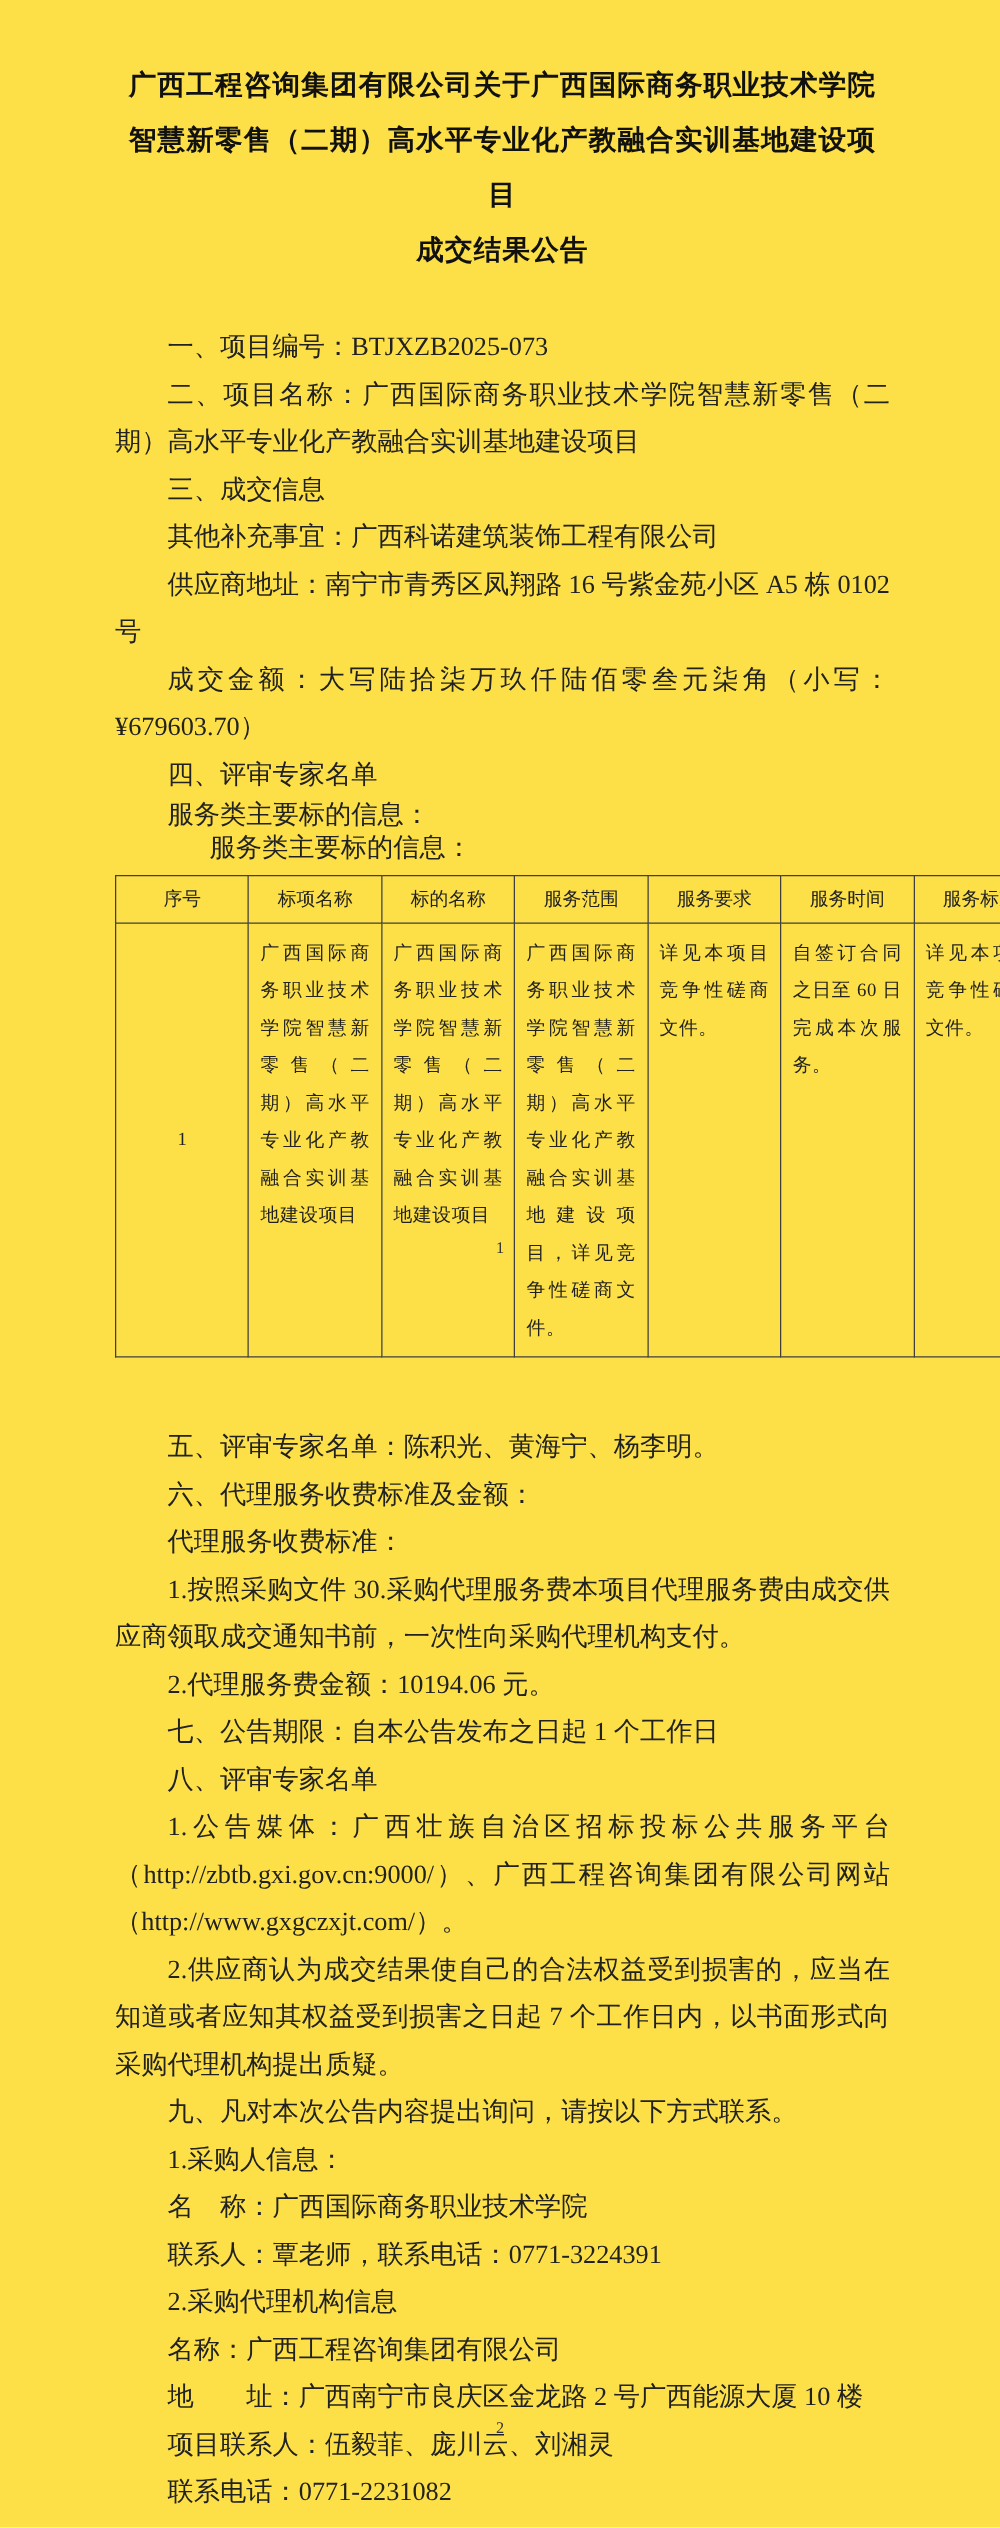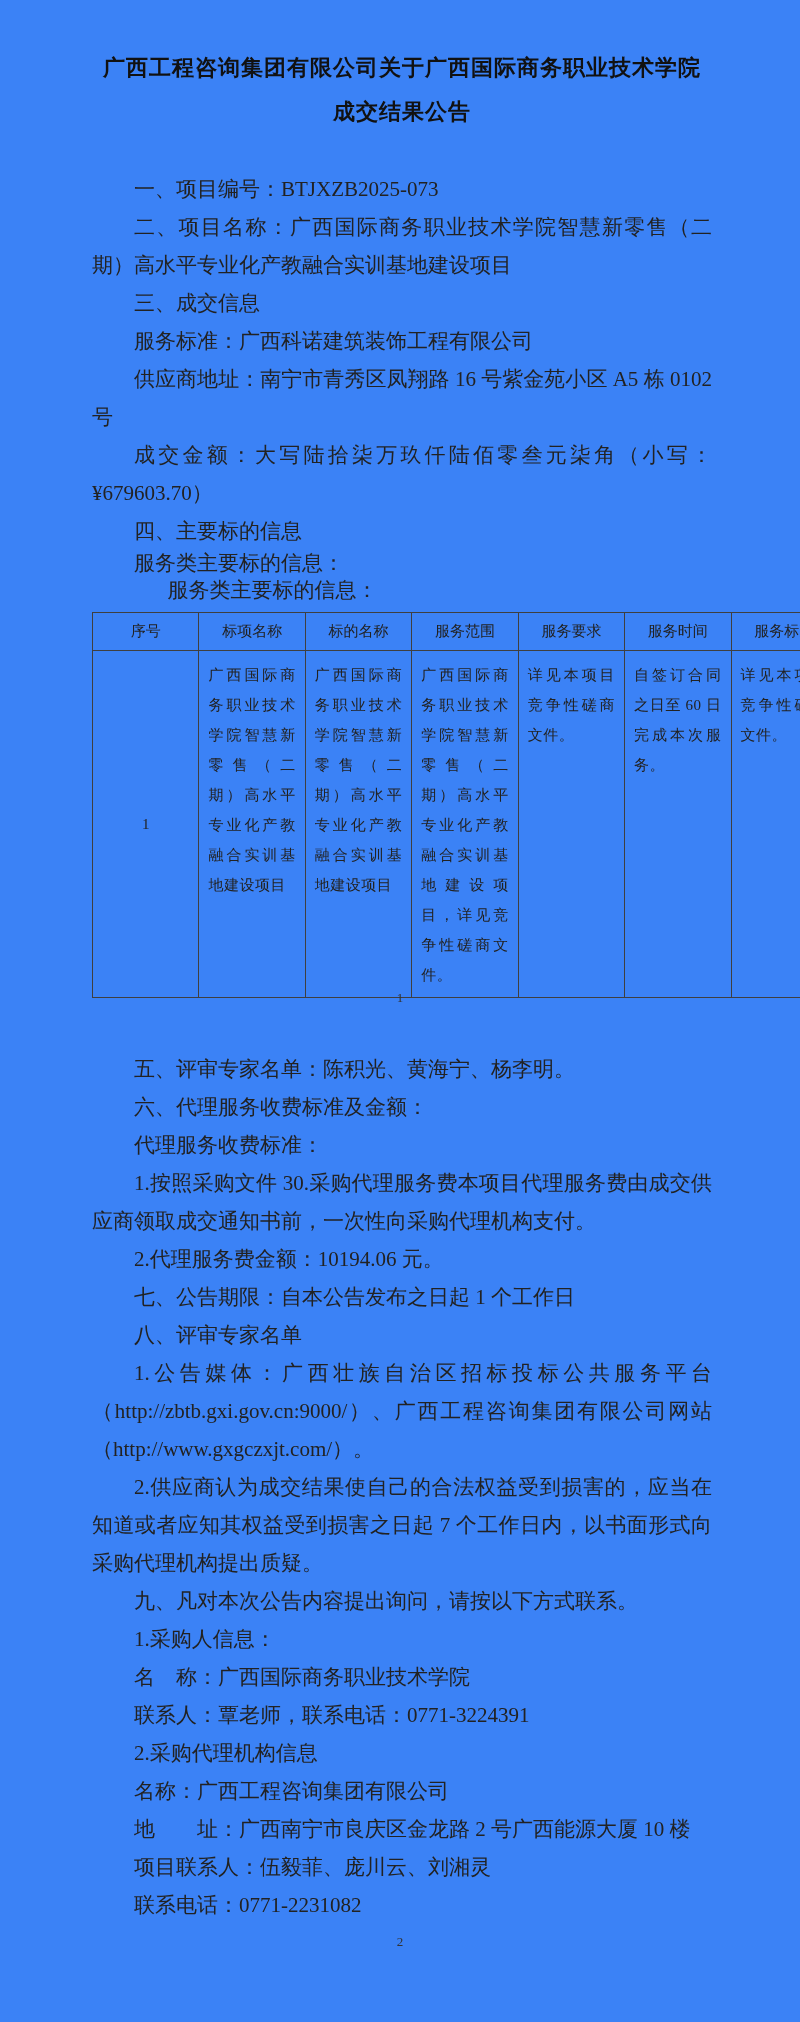--- a/index.html
+++ b/index.html
@@ -5,21 +5,21 @@
   * { margin: 0; padding: 0; box-sizing: border-box; }
   html, body { background: #ffffff; }
   body {
     width: 800px;
     font-family: "Liberation Serif", "DejaVu Serif", serif;
   }
   .doc {
     position: relative;
     width: 800px;
     height: 2022px;
-    background: #3b82f6;
+    background: #fde047;
     color: #1c1c1c;
     overflow: hidden;
   }
   .content {
     padding: 46px 88px 0 92px;
   }
   .title {
     text-align: center;
     font-weight: bold;
     font-size: 22px;
@@ -80,30 +80,31 @@
   .page2-start { margin-top: 52px; }
 </style>
 </head>
 <body>
 
 <div class="doc">
   <div class="content">
 
     <div class="title">
       <div>广西工程咨询集团有限公司关于广西国际商务职业技术学院</div>
+      <div>智慧新零售（二期）高水平专业化产教融合实训基地建设项目</div>
       <div>成交结果公告</div>
     </div>
 
     <p class="para">一、项目编号：BTJXZB2025-073</p>
     <p class="para">二、项目名称：广西国际商务职业技术学院智慧新零售（二期）高水平专业化产教融合实训基地建设项目</p>
     <p class="para">三、成交信息</p>
-    <p class="para">服务标准：广西科诺建筑装饰工程有限公司</p>
+    <p class="para">其他补充事宜：广西科诺建筑装饰工程有限公司</p>
     <p class="para">供应商地址：南宁市青秀区凤翔路 16 号紫金苑小区 A5 栋 0102 号</p>
     <p class="para">成交金额：大写陆拾柒万玖仟陆佰零叁元柒角（小写：¥679603.70）</p>
-    <p class="para">四、主要标的信息</p>
+    <p class="para">四、评审专家名单</p>
     <p class="para tight">服务类主要标的信息：</p>
     <p class="para tight indent-more">服务类主要标的信息：</p>
 
     <table class="main-table">
       <thead>
         <tr>
           <th>序号</th>
           <th>标项名称</th>
           <th>标的名称</th>
           <th>服务范围</th>

